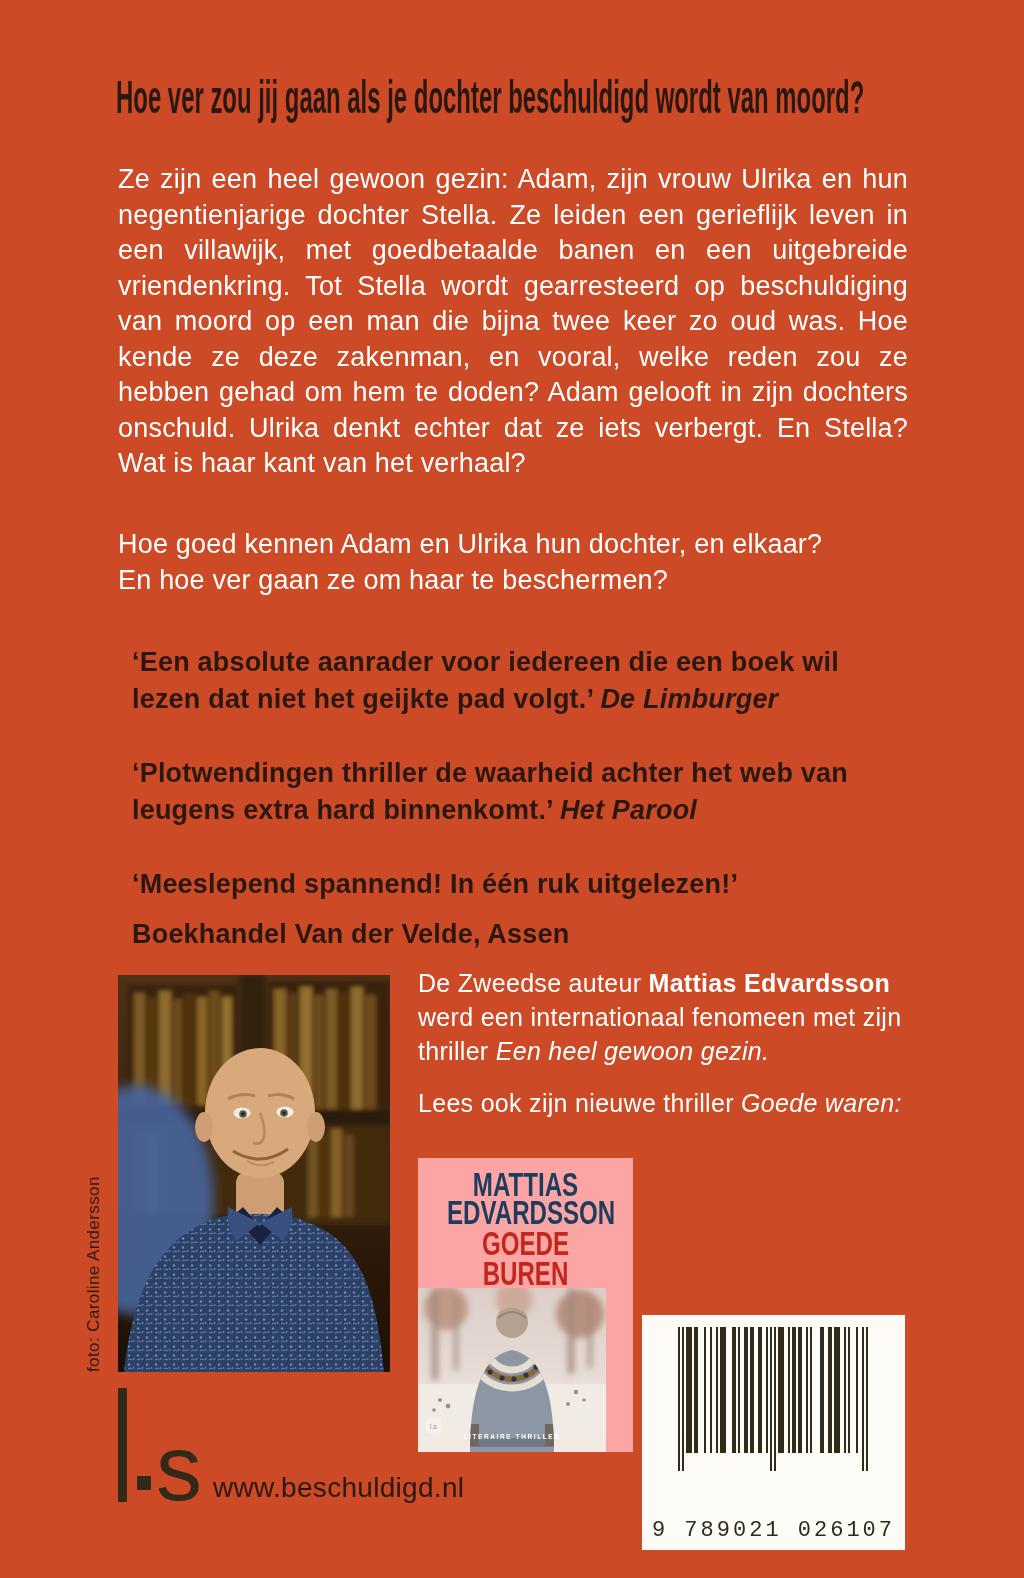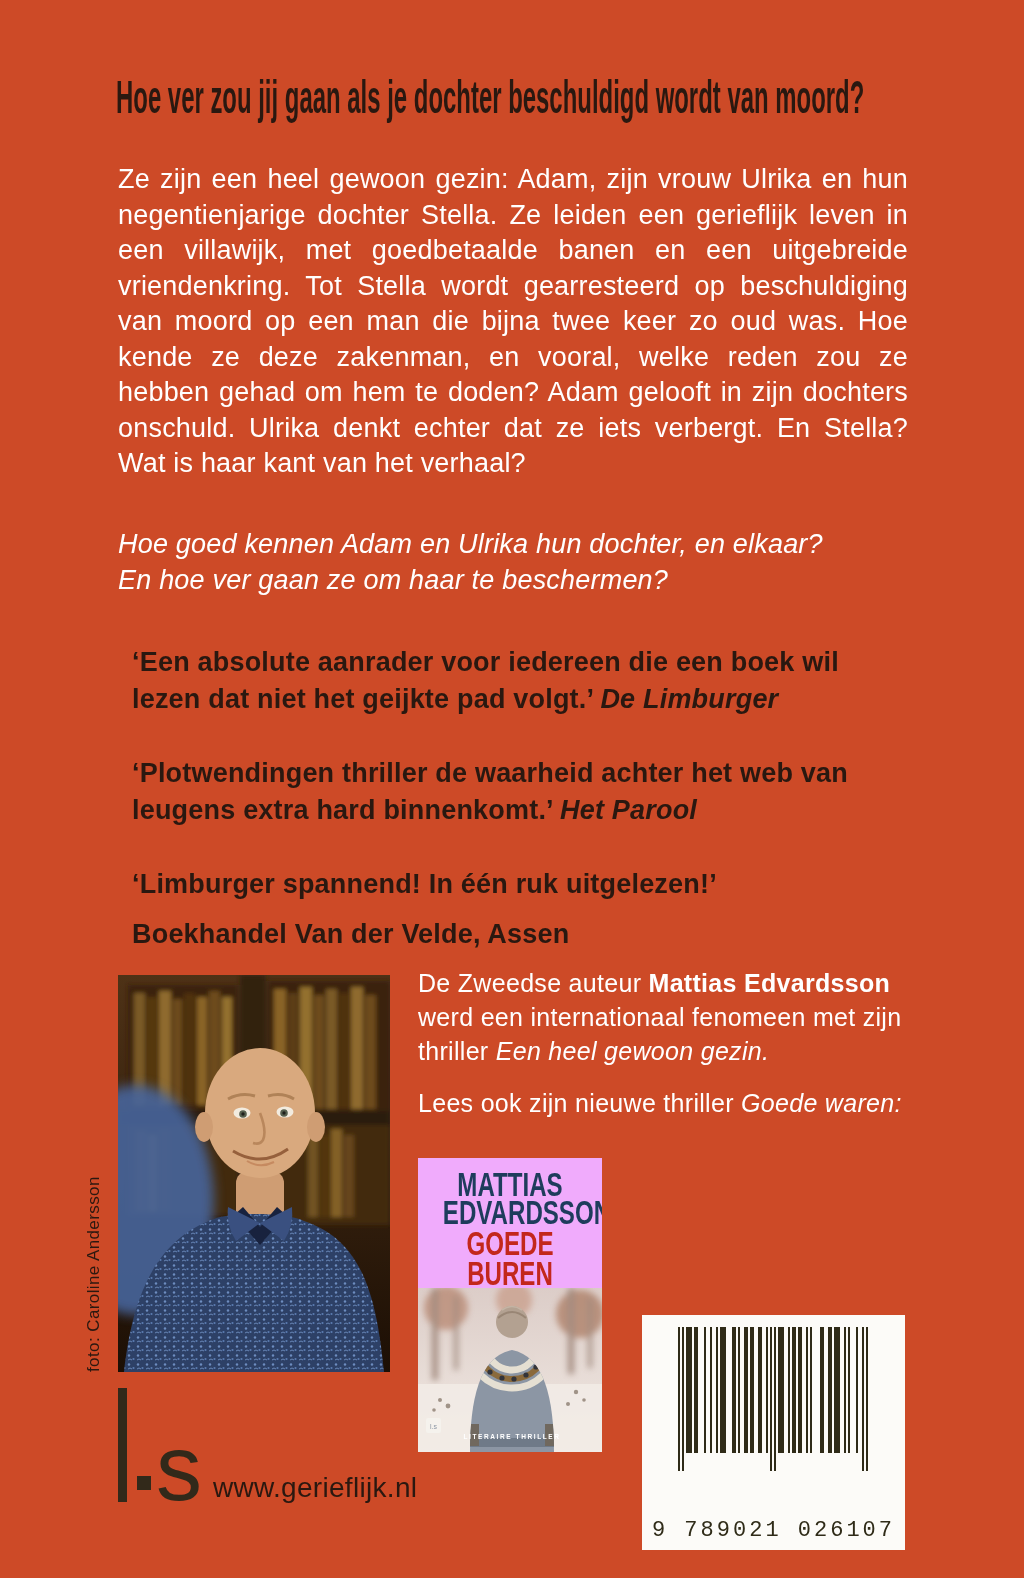--- a/index.html
+++ b/index.html
@@ -27,21 +27,21 @@
   
   .synopsis{
     position:absolute;left:118px;top:162px;width:790px;
     font-size:27px;line-height:35.5px;color:var(--white);
     text-align:justify;letter-spacing:.2px;
   }
   .synopsis-2{
     position:absolute;left:118px;top:527px;width:800px;
     font-size:27px;line-height:35.5px;color:var(--white);letter-spacing:.2px;
   }
-  .synopsis-2 span{display:block;font-style:italic;}
+  .synopsis-2 span{display:block;}
   
   .quote{
     position:absolute;left:132px;width:760px;
     font-size:27px;line-height:37px;font-weight:700;color:var(--dark);
     letter-spacing:.2px;
   }
   .q1{top:644px}.q2{top:755px}.q3{top:866px}
   .quote-source{font-style:italic;}
   .q3 .quote-source{font-style:normal;display:block;margin-top:13px;}
   
@@ -53,22 +53,22 @@
     font-size:17px;color:var(--dark);letter-spacing:.4px;font-weight:500;
   }
   
   .bio{position:absolute;left:418px;top:966px;width:492px;color:var(--white);
     font-size:25px;line-height:34px;letter-spacing:.3px;}
   .bio .bold{font-weight:700;}
   .bio .italic{font-style:italic;}
   .bio2{margin-top:18px;white-space:nowrap;}
   
   .mini-cover{
-    position:absolute;left:418px;top:1158px;width:184px;height:294px;
-    background:#f0abfc;overflow:hidden;
+    position:absolute;left:418px;top:1158px;width:215px;height:294px;
+    background:#fca5a5;overflow:hidden;
   }
   .mc-author{
     margin-top:13px;text-align:center;font-weight:700;color:var(--mc-navy);
     font-size:33px;line-height:28px;transform:scaleX(.73);transform-origin:center top;
   }
   .mc-author span{display:block;}
   .mc-title{
     margin-top:2px;text-align:center;font-weight:700;color:var(--mc-red);
     font-size:33px;line-height:30px;transform:scaleX(.73);transform-origin:center top;
   }
@@ -113,21 +113,21 @@
 
   <div class="quote q1">
     <span class="quote-text">‘Een absolute aanrader voor iedereen die een boek wil lezen dat niet het geijkte pad volgt.’ </span><span class="quote-source">De Limburger</span>
   </div>
 
   <div class="quote q2">
     <span class="quote-text">‘Plotwendingen thriller de waarheid achter het web van leugens extra hard binnenkomt.’ </span><span class="quote-source">Het Parool</span>
   </div>
 
   <div class="quote q3">
-    <span class="quote-text">‘Limburger spannend! In één ruk uitgelezen!’</span><span class="quote-source">Boekhandel Van der Velde, Assen</span>
+    <span class="quote-text">‘Meeslepend spannend! In één ruk uitgelezen!’</span><span class="quote-source">Boekhandel Van der Velde, Assen</span>
   </div>
 
   <div class="author-photo">
     <svg viewBox="0 0 272 397">
       <defs>
         <linearGradient id="bgg" x1="0" y1="0" x2="0" y2="1">
           <stop offset="0" stop-color="#4e3216"></stop>
             <stop offset="1" stop-color="#1c0f05"></stop>
         </linearGradient>
         <filter id="b2">
@@ -343,15 +343,15 @@
   </div>
 
   <div class="pub-logo">
     <svg width="90" height="116">
       <rect x="0" y="0" width="9" height="114" fill="#32291a"></rect>
       <rect x="19" y="88" width="14" height="14" fill="#32291a"></rect>
       <text x="38" y="112" font-size="92" fill="#32291a" font-family="Liberation Sans, sans-serif">s</text>
     </svg>
   </div>
 
-  <div class="website">www.gerieflijk.nl</div>
+  <div class="website">www.beschuldigd.nl</div>
 
 </div>
 
 </body></html>

